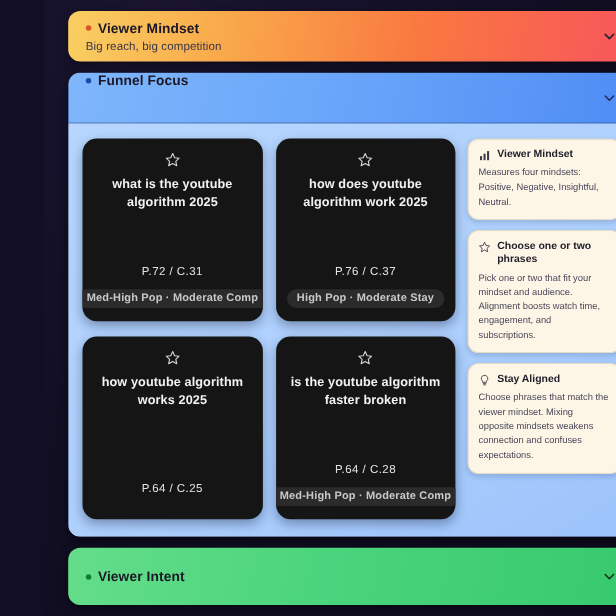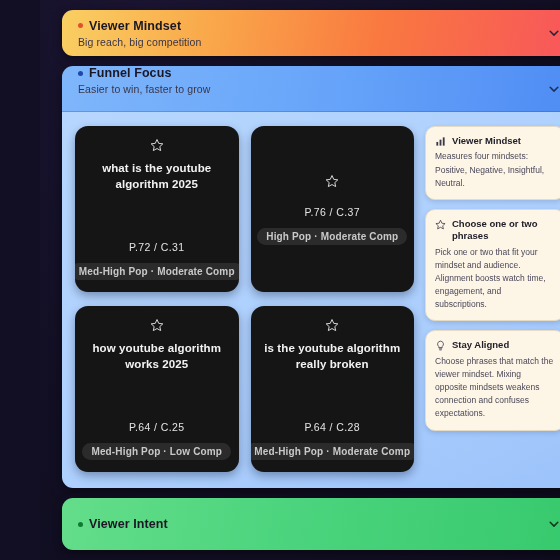--- a/index.html
+++ b/index.html
@@ -220,21 +220,20 @@
   </div>
 
   <div class="accordion">
 
     <div class="accordion-head">
       <div class="banner-text">
         <div class="banner-title">
           <span class="dot dot-blue"></span>
           <span>Funnel Focus</span>
         </div>
-        <div class="banner-sub">Easier to win, faster to grow</div>
       </div>
       <span class="chev">
         <svg viewBox="0 0 12 12">
             <path d="M2.2 4.3 L6 8.1 L9.8 4.3" fill="none" stroke="#1b2f5e" stroke-width="1.5" stroke-linecap="round" stroke-linejoin="round"></path>
           </svg>
       </span>
     </div>
 
     <div class="accordion-body">
 
@@ -250,42 +249,42 @@
           <div class="kcard-score">P.72 / C.31</div>
           <div class="kcard-badge">Med-High Pop · Moderate Comp</div>
         </div>
 
         <div class="kcard">
           <span class="kcard-star">
             <svg viewBox="0 0 24 24">
                 <path d="M12 2.6 L15 9.2 L22 10 L16.8 14.8 L18.3 21.6 L12 18.1 L5.7 21.6 L7.2 14.8 L2 10 L9 9.2 Z" fill="none" stroke="#d8d8d8" stroke-width="1.7" stroke-linejoin="round"></path>
               </svg>
           </span>
+          <div class="kcard-title">how does youtube algorithm work 2025</div>
           <div class="kcard-score">P.76 / C.37</div>
-          <div class="kcard-badge">High Pop · Moderate Comp</div>
+          <div class="kcard-badge">High Pop · Moderate Stay</div>
         </div>
 
         <div class="kcard">
           <span class="kcard-star">
             <svg viewBox="0 0 24 24">
                 <path d="M12 2.6 L15 9.2 L22 10 L16.8 14.8 L18.3 21.6 L12 18.1 L5.7 21.6 L7.2 14.8 L2 10 L9 9.2 Z" fill="none" stroke="#d8d8d8" stroke-width="1.7" stroke-linejoin="round"></path>
               </svg>
           </span>
           <div class="kcard-title">how youtube algorithm works 2025</div>
           <div class="kcard-score">P.64 / C.25</div>
-          <div class="kcard-badge">Med-High Pop · Low Comp</div>
         </div>
 
         <div class="kcard">
           <span class="kcard-star">
             <svg viewBox="0 0 24 24">
                 <path d="M12 2.6 L15 9.2 L22 10 L16.8 14.8 L18.3 21.6 L12 18.1 L5.7 21.6 L7.2 14.8 L2 10 L9 9.2 Z" fill="none" stroke="#d8d8d8" stroke-width="1.7" stroke-linejoin="round"></path>
               </svg>
           </span>
-          <div class="kcard-title">is the youtube algorithm really broken</div>
+          <div class="kcard-title">is the youtube algorithm faster broken</div>
           <div class="kcard-score">P.64 / C.28</div>
           <div class="kcard-badge">Med-High Pop · Moderate Comp</div>
         </div>
 
       </div>
 
       <div class="tips">
 
         <div class="tip">
           <div class="tip-head">

